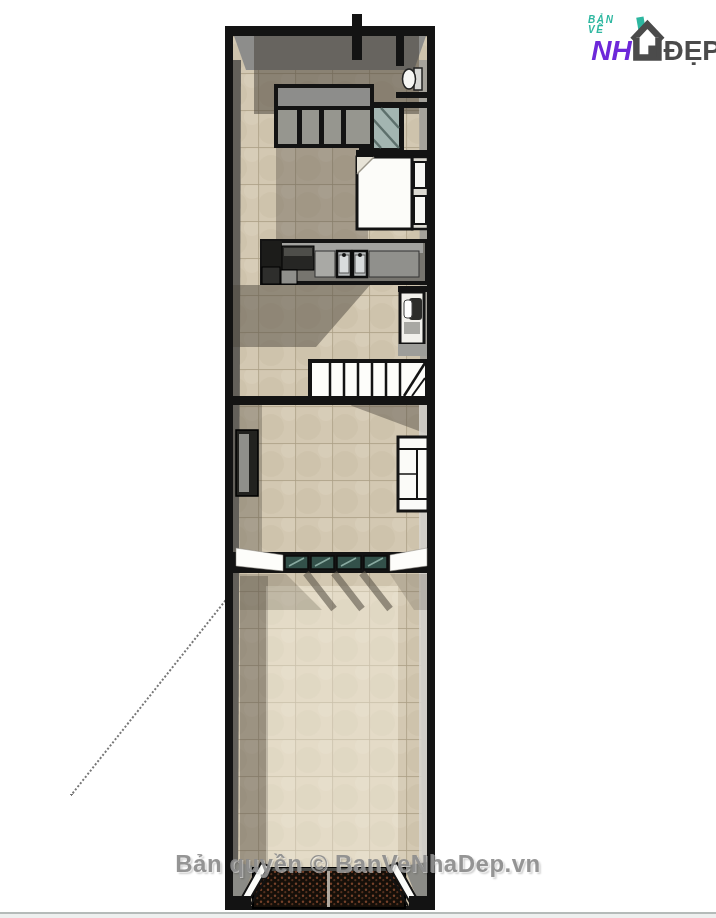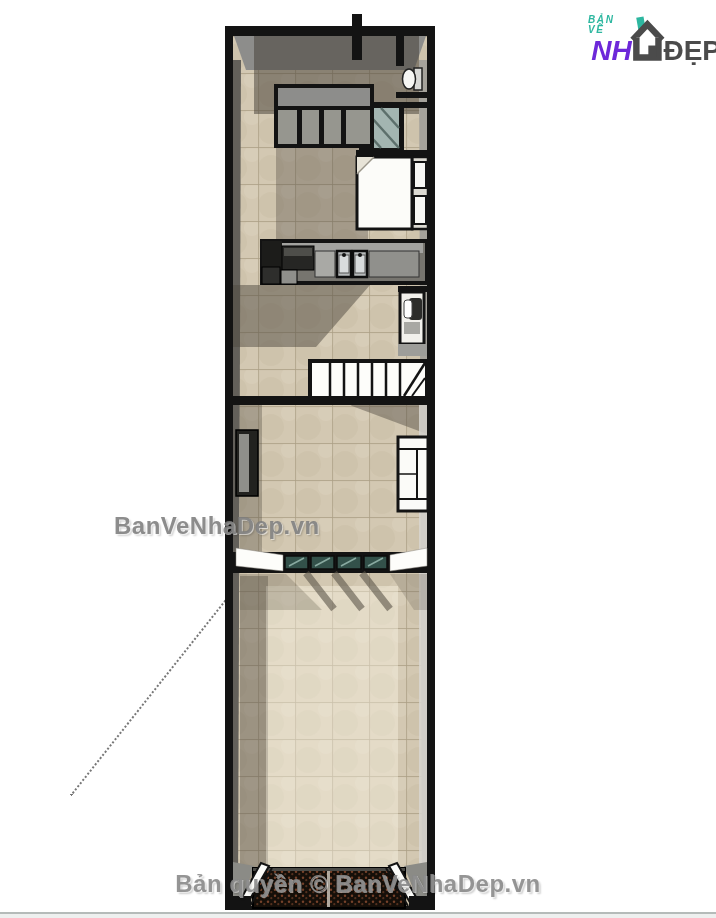--- a/index.html
+++ b/index.html
@@ -19,21 +19,21 @@
   .plan-svg{position:absolute;inset:0;z-index:2;}
 
   
   .wm-center{position:absolute;left:114px;top:512px;z-index:6;
     font-size:24px;font-weight:bold;color:rgba(125,125,125,.88);
     letter-spacing:.5px;
     text-shadow:1px 1px 0 rgba(255,255,255,.55), 2px 2px 2px rgba(0,0,0,.18);}
   .wm-footer{position:absolute;left:0;right:0;top:850px;text-align:center;z-index:6;
     font-size:24px;font-weight:bold;color:rgba(138,138,138,.9);
     letter-spacing:.5px;
-    text-shadow:1px 1px 0 rgba(255,255,255,.5), 2px 2px 2px rgba(0,0,0,.2);margin-top:20px;}
+    text-shadow:1px 1px 0 rgba(255,255,255,.5), 2px 2px 2px rgba(0,0,0,.2);}
 
   
   .logo{position:absolute;left:588px;top:14px;z-index:6;display:flex;
     align-items:flex-end;}
   .logo-left{display:flex;flex-direction:column;align-items:flex-end;line-height:1;font-style:italic;}
   .logo-tagline{font-size:10px;font-weight:bold;color:#2eb7a0;letter-spacing:1.6px;
     margin-bottom:2px;}
   .logo-nh{font-size:28px;font-weight:800;color:#6d28d9;letter-spacing:0px;}
   .logo-house{width:40px;height:52px;margin:0 -2px -1px -3px;}
   .logo-dep{font-size:28px;font-weight:800;color:#4b4b4b;line-height:1;}
@@ -210,17 +210,16 @@
     </div>
     <svg class="logo-house" viewBox="0 0 40 52">
       <rect x="9" y="1" width="8" height="14" fill="#2eb7a0" transform="rotate(-10 13 8)"></rect>
       <path d="M4 26 L20 9 L36 26" stroke="#4b4b4b" stroke-width="7" fill="none"></path>
       <path d="M8 23 V45 H32 V23" stroke="#4b4b4b" stroke-width="7" fill="#ffffff"></path>
       <rect x="21" y="32" width="9" height="13" fill="#4b4b4b"></rect>
     </svg>
     <span class="logo-dep">ĐẸP</span>
   </div>
 
-  <div class="wm-center">BanVeNhaDep.vn</div>
 
   <div class="wm-footer">Bản quyền © BanVeNhaDep.vn</div>
 
 </div>
 
 </body></html>

